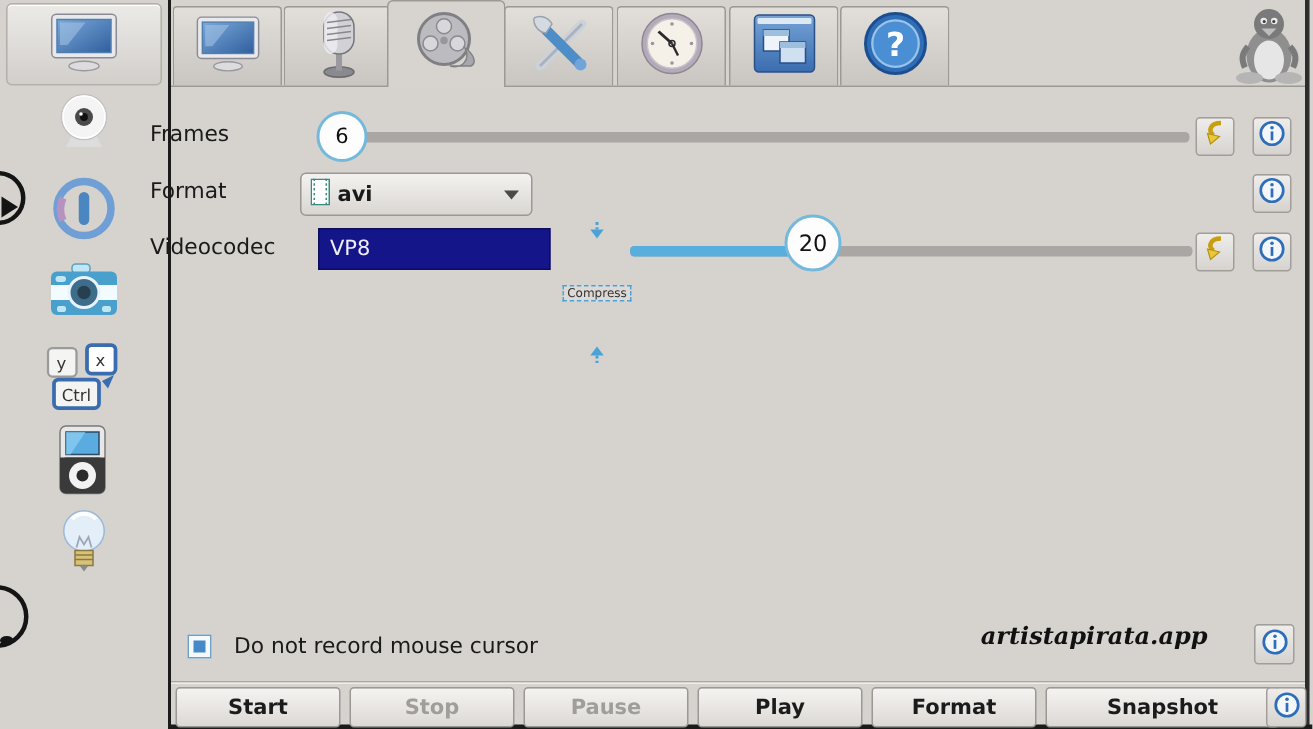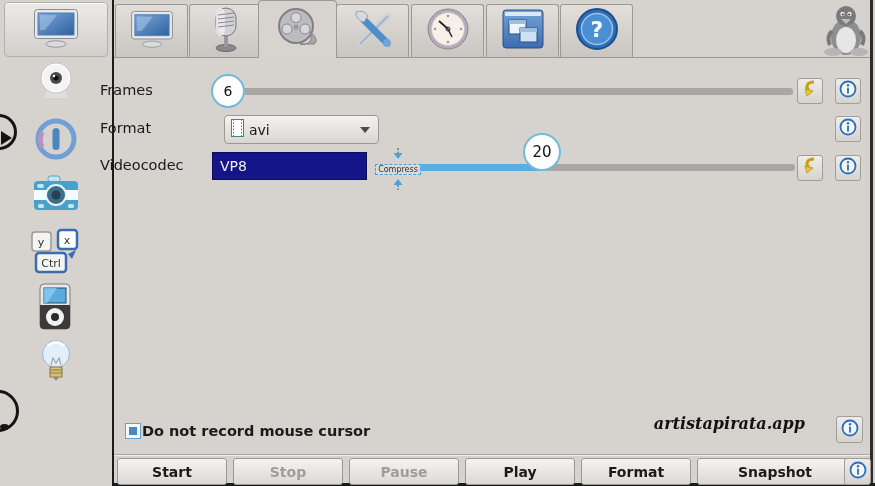--- a/index.html
+++ b/index.html
@@ -75,21 +75,21 @@
     border-left: 5px solid transparent; border-right: 5px solid transparent;
     border-top: 6px solid #4a4a4a; }
 
   .navy-field {
     width: 155px; height: 28px;
     background: #15158a; border: 1px solid #0d0d5e;
     color: #efeffa; font-size: 14px; line-height: 26px; padding-left: 7px;
   }
 
   .compress-box {
-    display: flex; flex-direction: column; align-items: center; width: 52px;
+    display: flex; flex-direction: column; align-items: center; width: 52px; gap: 26px;
   }
   .compress-label {
     font-size: 8px; color: #333; border: 1px dashed #4aa3d8; padding: 0 2px;
     background: rgba(255,255,255,0.15);
   }
 
   .checkbox {
     width: 16px; height: 16px; background: #f6f9fc;
     border: 1px solid #6f9fc9; display: flex; align-items: center; justify-content: center;
   }
@@ -356,21 +356,21 @@
   <span>
     <svg width="18" height="18" viewBox="0 0 18 18">
       <circle cx="9" cy="9" r="7.5" fill="#f4f7fa" stroke="#2e6db8" stroke-width="1.8"></circle>
       <rect x="8.1" y="7.6" width="1.8" height="6" fill="#2e6db8"></rect>
       <circle cx="9" cy="5.2" r="1.2" fill="#2e6db8"></circle>
     </svg>
   </span>
 </div>
 
 <div class="abs row-label" style="left:100px; top:120px; width:105px;">Format</div>
-<div class="abs dropdown" style="left:224px; top:115px;">
+<div class="abs dropdown" style="left:200px; top:115px;font-weight:bold;">
   <span>
     <svg width="13" height="18" viewBox="0 0 13 18">
       <rect x="0.5" y="0.5" width="12" height="17" fill="#ffffff" stroke="#3a8a80"></rect>
       <line x1="2.5" y1="0" x2="2.5" y2="18" stroke="#3a8a80" stroke-dasharray="1.6,1.6"></line>
       <line x1="10.5" y1="0" x2="10.5" y2="18" stroke="#3a8a80" stroke-dasharray="1.6,1.6"></line>
     </svg>
   </span>
   <span>avi</span>
   <span class="dd-arrow"></span>
 </div>
@@ -398,21 +398,21 @@
   <span>
     <svg width="14" height="12" viewBox="0 0 14 12">
       <path d="M2.5 7 L11.5 7 L7 1 Z" fill="#4aa3d8"></path>
       <line x1="7" y1="7" x2="7" y2="12" stroke="#4aa3d8" stroke-width="2" stroke-dasharray="2,1.5"></line>
     </svg>
   </span>
 </div>
 
 <div class="abs slider-track" style="left:420px; top:164px; width:375px;"></div>
 <div class="abs slider-fill" style="left:420px; top:164px; width:122px;"></div>
-<div class="abs slider-handle" style="left:523px; top:133px; width:38px; height:38px; font-size:15px;">20</div>
+<div class="abs slider-handle" style="left:523px; top:143px; width:38px; height:38px; font-size:15px;">20</div>
 <div class="abs sqbtn" style="left:797px; top:155px;">
   <span>
     <svg width="18" height="18" viewBox="0 0 18 18">
       <path d="M13 2 C6 2 4 7 8 10" fill="none" stroke="#c99f12" stroke-width="3"></path>
       <path d="M4 9 L12 11 L6 16 Z" fill="#e8c838" stroke="#b8900a" stroke-width="0.8"></path>
     </svg>
   </span>
 </div>
 <div class="abs sqbtn" style="left:835px; top:155px;">
   <span>
@@ -420,21 +420,21 @@
       <circle cx="9" cy="9" r="7.5" fill="#f4f7fa" stroke="#2e6db8" stroke-width="1.8"></circle>
       <rect x="8.1" y="7.6" width="1.8" height="6" fill="#2e6db8"></rect>
       <circle cx="9" cy="5.2" r="1.2" fill="#2e6db8"></circle>
     </svg>
   </span>
 </div>
 
 <div class="abs checkbox" style="left:125px; top:423px;">
   <span class="mark"></span>
 </div>
-<div class="abs" style="left:142px; top:423px; font-size:14.5px;font-weight:bold;">Do not record mouse cursor</div>
+<div class="abs" style="left:156px; top:423px; font-size:14.5px;">Do not record mouse cursor</div>
 
 <div class="abs watermark" style="left:605px; top:414px; width:200px; text-align:right;">artistapirata.app</div>
 <div class="abs sqbtn" style="left:836px; top:416px; width:27px; height:27px;">
   <span>
     <svg width="18" height="18" viewBox="0 0 18 18">
       <circle cx="9" cy="9" r="7.5" fill="#f4f7fa" stroke="#2e6db8" stroke-width="1.8"></circle>
       <rect x="8.1" y="7.6" width="1.8" height="6" fill="#2e6db8"></rect>
       <circle cx="9" cy="5.2" r="1.2" fill="#2e6db8"></circle>
     </svg>
   </span>

